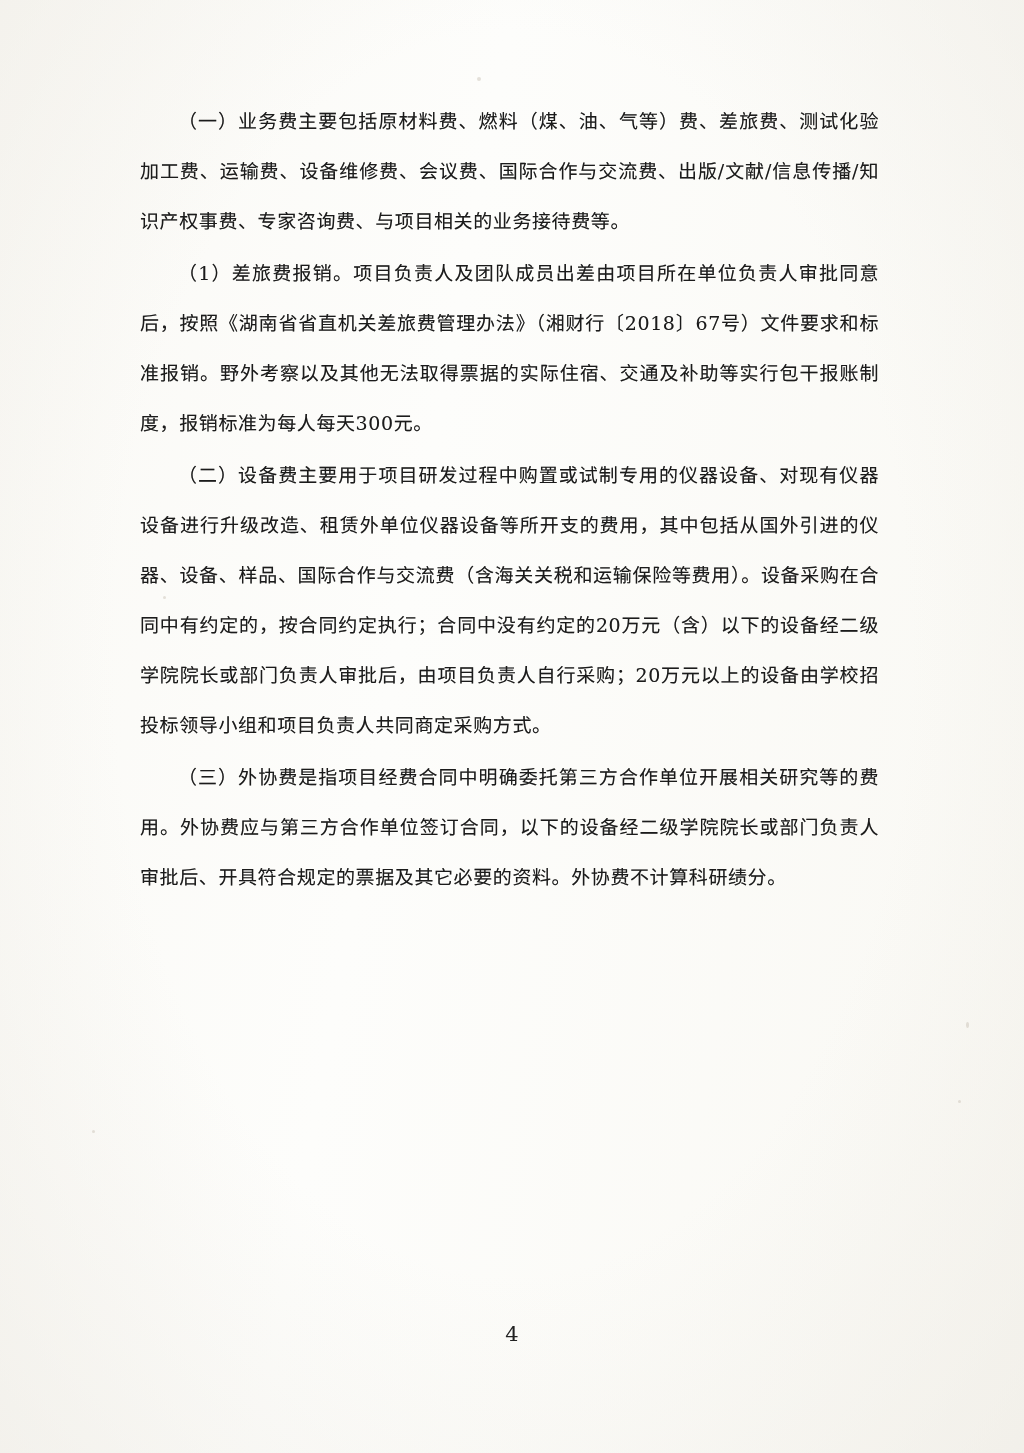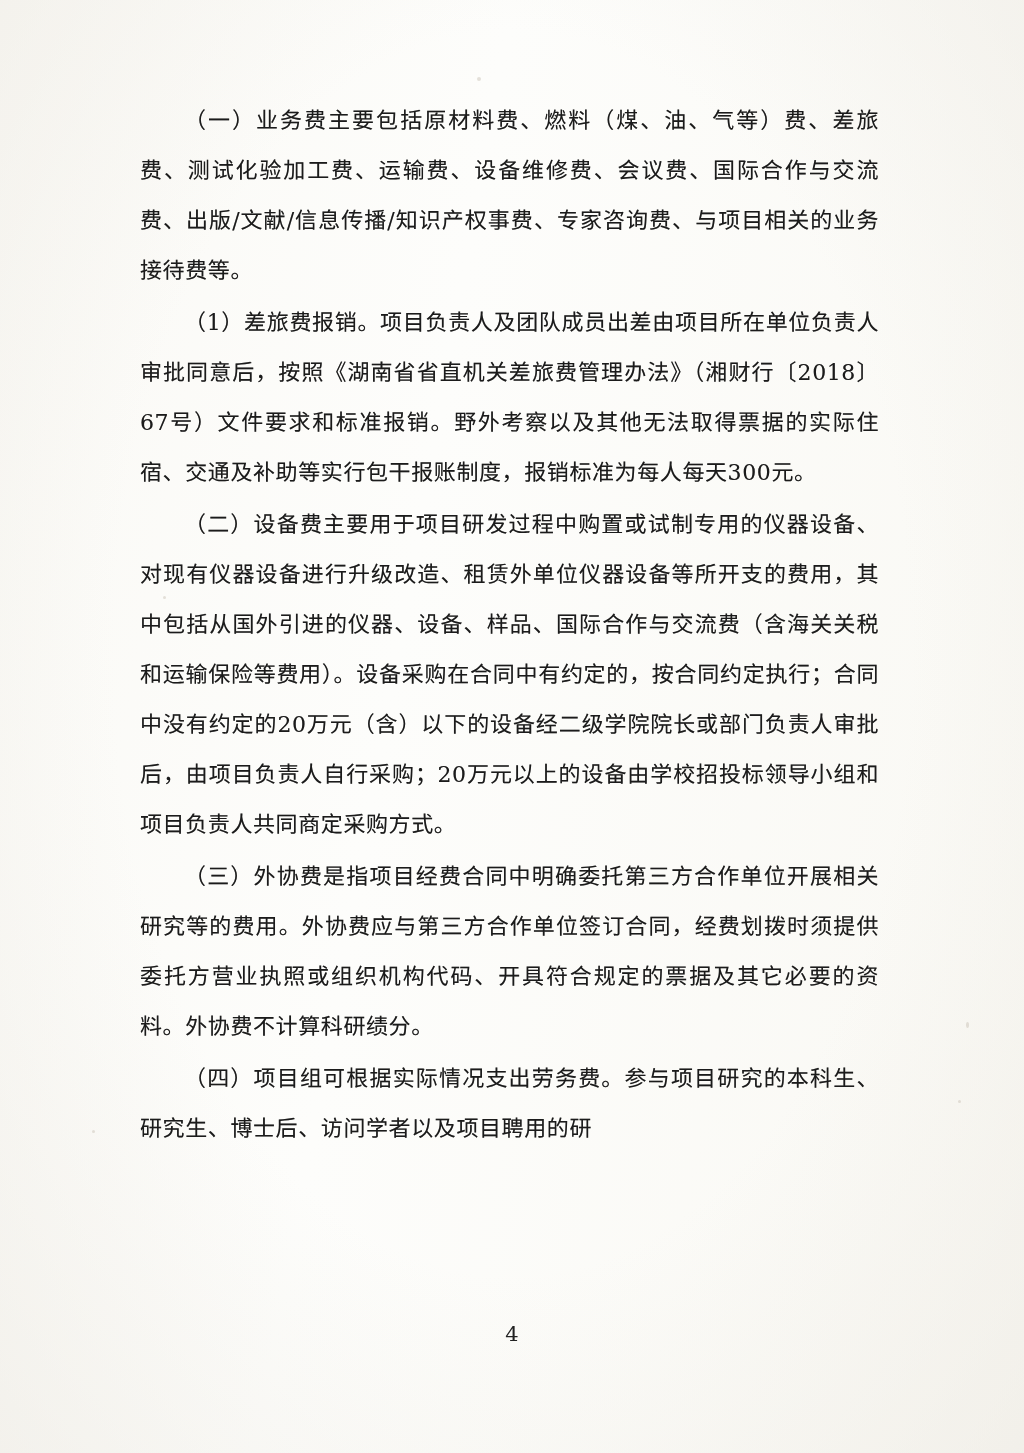--- a/index.html
+++ b/index.html
@@ -37,21 +37,21 @@
     pointer-events: none;
   }
   .content {
     position: absolute;
     left: 140px;
     top: 96px;
     width: 744px;
   }
   p.para {
     margin: 0 5px 2px 0;
-    font-size: 22px;
+    font-size: 19px;
     line-height: 50px;
     letter-spacing: 0.6px;
     color: #1b1b1b;
     text-align: justify;
     text-justify: inter-character;
     text-indent: 2em;
     font-family: "DejaVu Serif", "Liberation Serif", serif;
     font-weight: 500;
     text-shadow: 0 0 0.6px rgba(0,0,0,0.35);
   }
@@ -75,18 +75,17 @@
   <div class="scan-speck" style="left:477px; top:77px; width:4px; height:4px;"></div>
   <div class="scan-speck" style="left:163px; top:596px; width:3px; height:3px;"></div>
   <div class="scan-speck" style="left:966px; top:1022px; width:3px; height:6px;"></div>
   <div class="scan-speck" style="left:958px; top:1100px; width:3px; height:3px;"></div>
   <div class="scan-speck" style="left:92px; top:1130px; width:3px; height:3px;"></div>
 
   <div class="content">
     <p class="para">（一）业务费主要包括原材料费、燃料（煤、油、气等）费、差旅费、测试化验加工费、运输费、设备维修费、会议费、国际合作与交流费、出版/文献/信息传播/知识产权事费、专家咨询费、与项目相关的业务接待费等。</p>
     <p class="para">（1）差旅费报销。项目负责人及团队成员出差由项目所在单位负责人审批同意后，按照《湖南省省直机关差旅费管理办法》（湘财行〔2018〕67号）文件要求和标准报销。野外考察以及其他无法取得票据的实际住宿、交通及补助等实行包干报账制度，报销标准为每人每天300元。</p>
     <p class="para">（二）设备费主要用于项目研发过程中购置或试制专用的仪器设备、对现有仪器设备进行升级改造、租赁外单位仪器设备等所开支的费用，其中包括从国外引进的仪器、设备、样品、国际合作与交流费（含海关关税和运输保险等费用）。设备采购在合同中有约定的，按合同约定执行；合同中没有约定的20万元（含）以下的设备经二级学院院长或部门负责人审批后，由项目负责人自行采购；20万元以上的设备由学校招投标领导小组和项目负责人共同商定采购方式。</p>
-    <p class="para">（三）外协费是指项目经费合同中明确委托第三方合作单位开展相关研究等的费用。外协费应与第三方合作单位签订合同，经费划拨时须提供委托方营业执照或组织机构代码、开具符合规定的票据及其它必要的资料。外协费不计算科研绩分。</p>
-    <p class="para">（四）项目组可根据实际情况支出劳务费。参与项目研究的本科生、研究生、博士后、访问学者以及项目聘用的研</p>
+    <p class="para">（三）外协费是指项目经费合同中明确委托第三方合作单位开展相关研究等的费用。外协费应与第三方合作单位签订合同，以下的设备经二级学院院长或部门负责人审批后、开具符合规定的票据及其它必要的资料。外协费不计算科研绩分。</p>
   </div>
 
   <div class="page-number">4</div>
 </div>
 
 </body></html>

